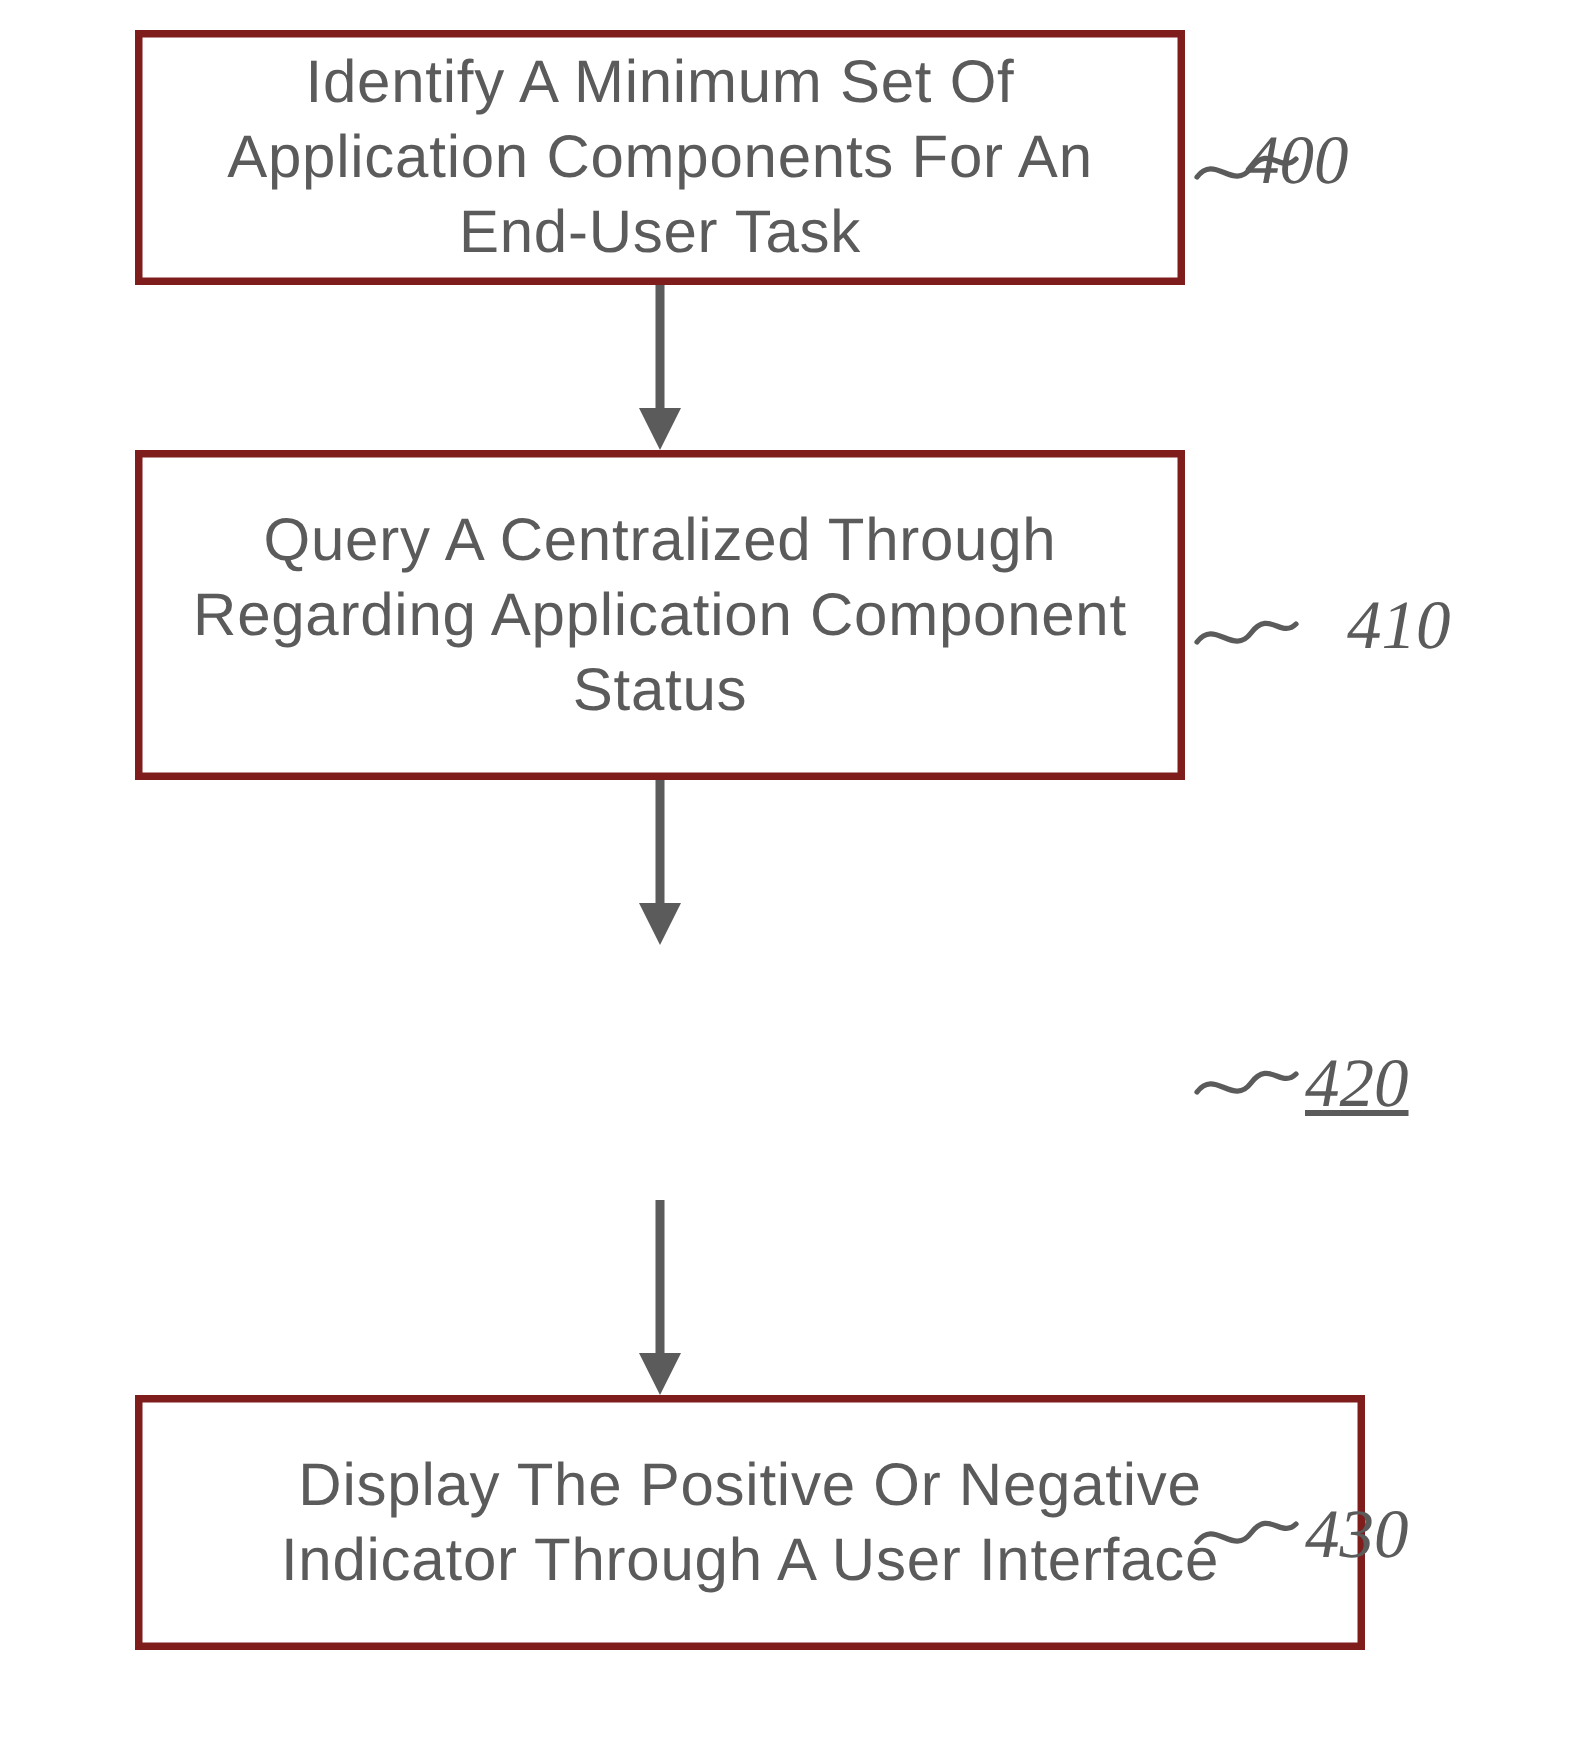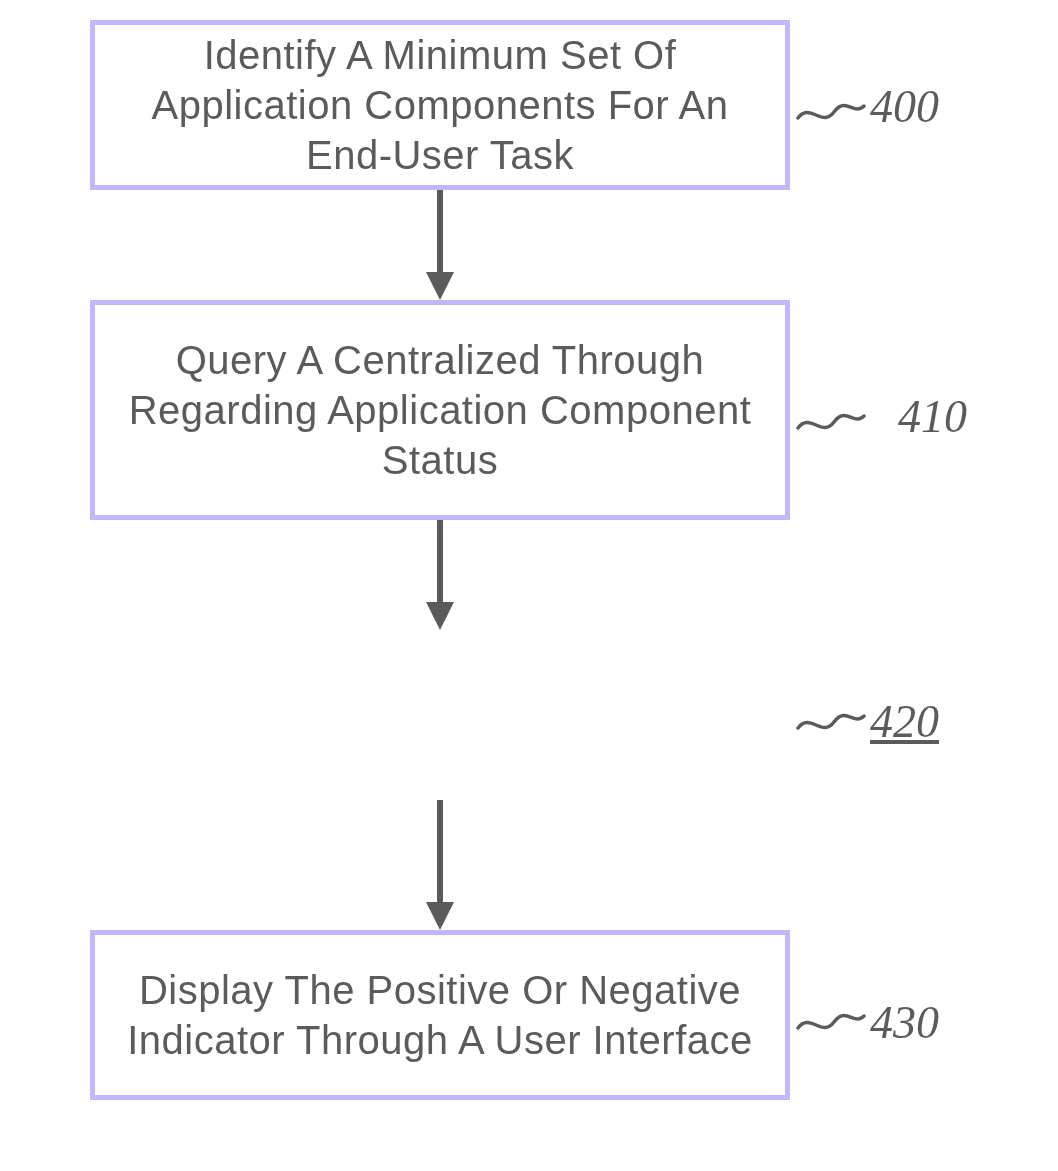--- a/index.html
+++ b/index.html
@@ -10,21 +10,21 @@
     background: #ffffff;
     font-family: Arial, Helvetica, sans-serif;
   }
   .canvas {
     position: relative;
     width: 1058px;
     height: 1171px;
   }
   .box {
     position: absolute;
-    border: 5px solid #c4b5fd;
+    border: 5px solid #7f1d1d;
     box-sizing: border-box;
     display: flex;
     align-items: center;
     justify-content: center;
     text-align: center;
     font-size: 40px;
     color: #5b5b5b;
     line-height: 1.25;
     font-weight: 400;
     letter-spacing: 0.5px;
@@ -55,21 +55,21 @@
 <body>
 
 <div class="canvas">
 
   <div class="box" style="left:90px; top:20px; width:700px; height:170px;">
     <span>Identify A Minimum Set Of Application Components For An End-User Task</span>
   </div>
   <svg class="tilde" style="left:796px; top:96px;" viewBox="0 0 70 28">
     <path d="M2 22 C 14 6, 26 32, 38 16 C 50 0, 58 20, 68 10" stroke="#5b5b5b" stroke-width="3.5" fill="none" stroke-linecap="round"></path>
   </svg>
-  <div class="label" style="left:870px; top:80px;">
+  <div class="label" style="left:830px; top:80px;">
     <span>400</span>
   </div>
 
   <svg class="connector" style="left:420px; top:190px; width:40px; height:110px;" viewBox="0 0 40 110">
     <line x1="20" y1="0" x2="20" y2="88" stroke="#5b5b5b" stroke-width="6"></line>
     <polygon points="20,110 6,82 34,82" fill="#5b5b5b"></polygon>
   </svg>
 
   <div class="box" style="left:90px; top:300px; width:700px; height:220px;">
     <span>Query A Centralized Through Regarding Application Component Status</span>
@@ -91,21 +91,21 @@
   </svg>
   <div class="label" style="left:870px; top:695px;text-decoration:underline;">
     <span>420</span>
   </div>
 
   <svg class="connector" style="left:420px; top:800px; width:40px; height:130px;" viewBox="0 0 40 130">
     <line x1="20" y1="0" x2="20" y2="108" stroke="#5b5b5b" stroke-width="6"></line>
     <polygon points="20,130 6,102 34,102" fill="#5b5b5b"></polygon>
   </svg>
 
-  <div class="box" style="left:90px; top:930px; width:700px; height:170px;">
+  <div class="box" style="left:90px; top:930px; width:820px; height:170px;">
     <span>Display The Positive Or Negative Indicator Through A User Interface</span>
   </div>
   <svg class="tilde" style="left:796px; top:1006px;" viewBox="0 0 70 28">
     <path d="M2 22 C 14 6, 26 32, 38 16 C 50 0, 58 20, 68 10" stroke="#5b5b5b" stroke-width="3.5" fill="none" stroke-linecap="round"></path>
   </svg>
   <div class="label" style="left:870px; top:996px;">
     <span>430</span>
   </div>
 
 </div>

